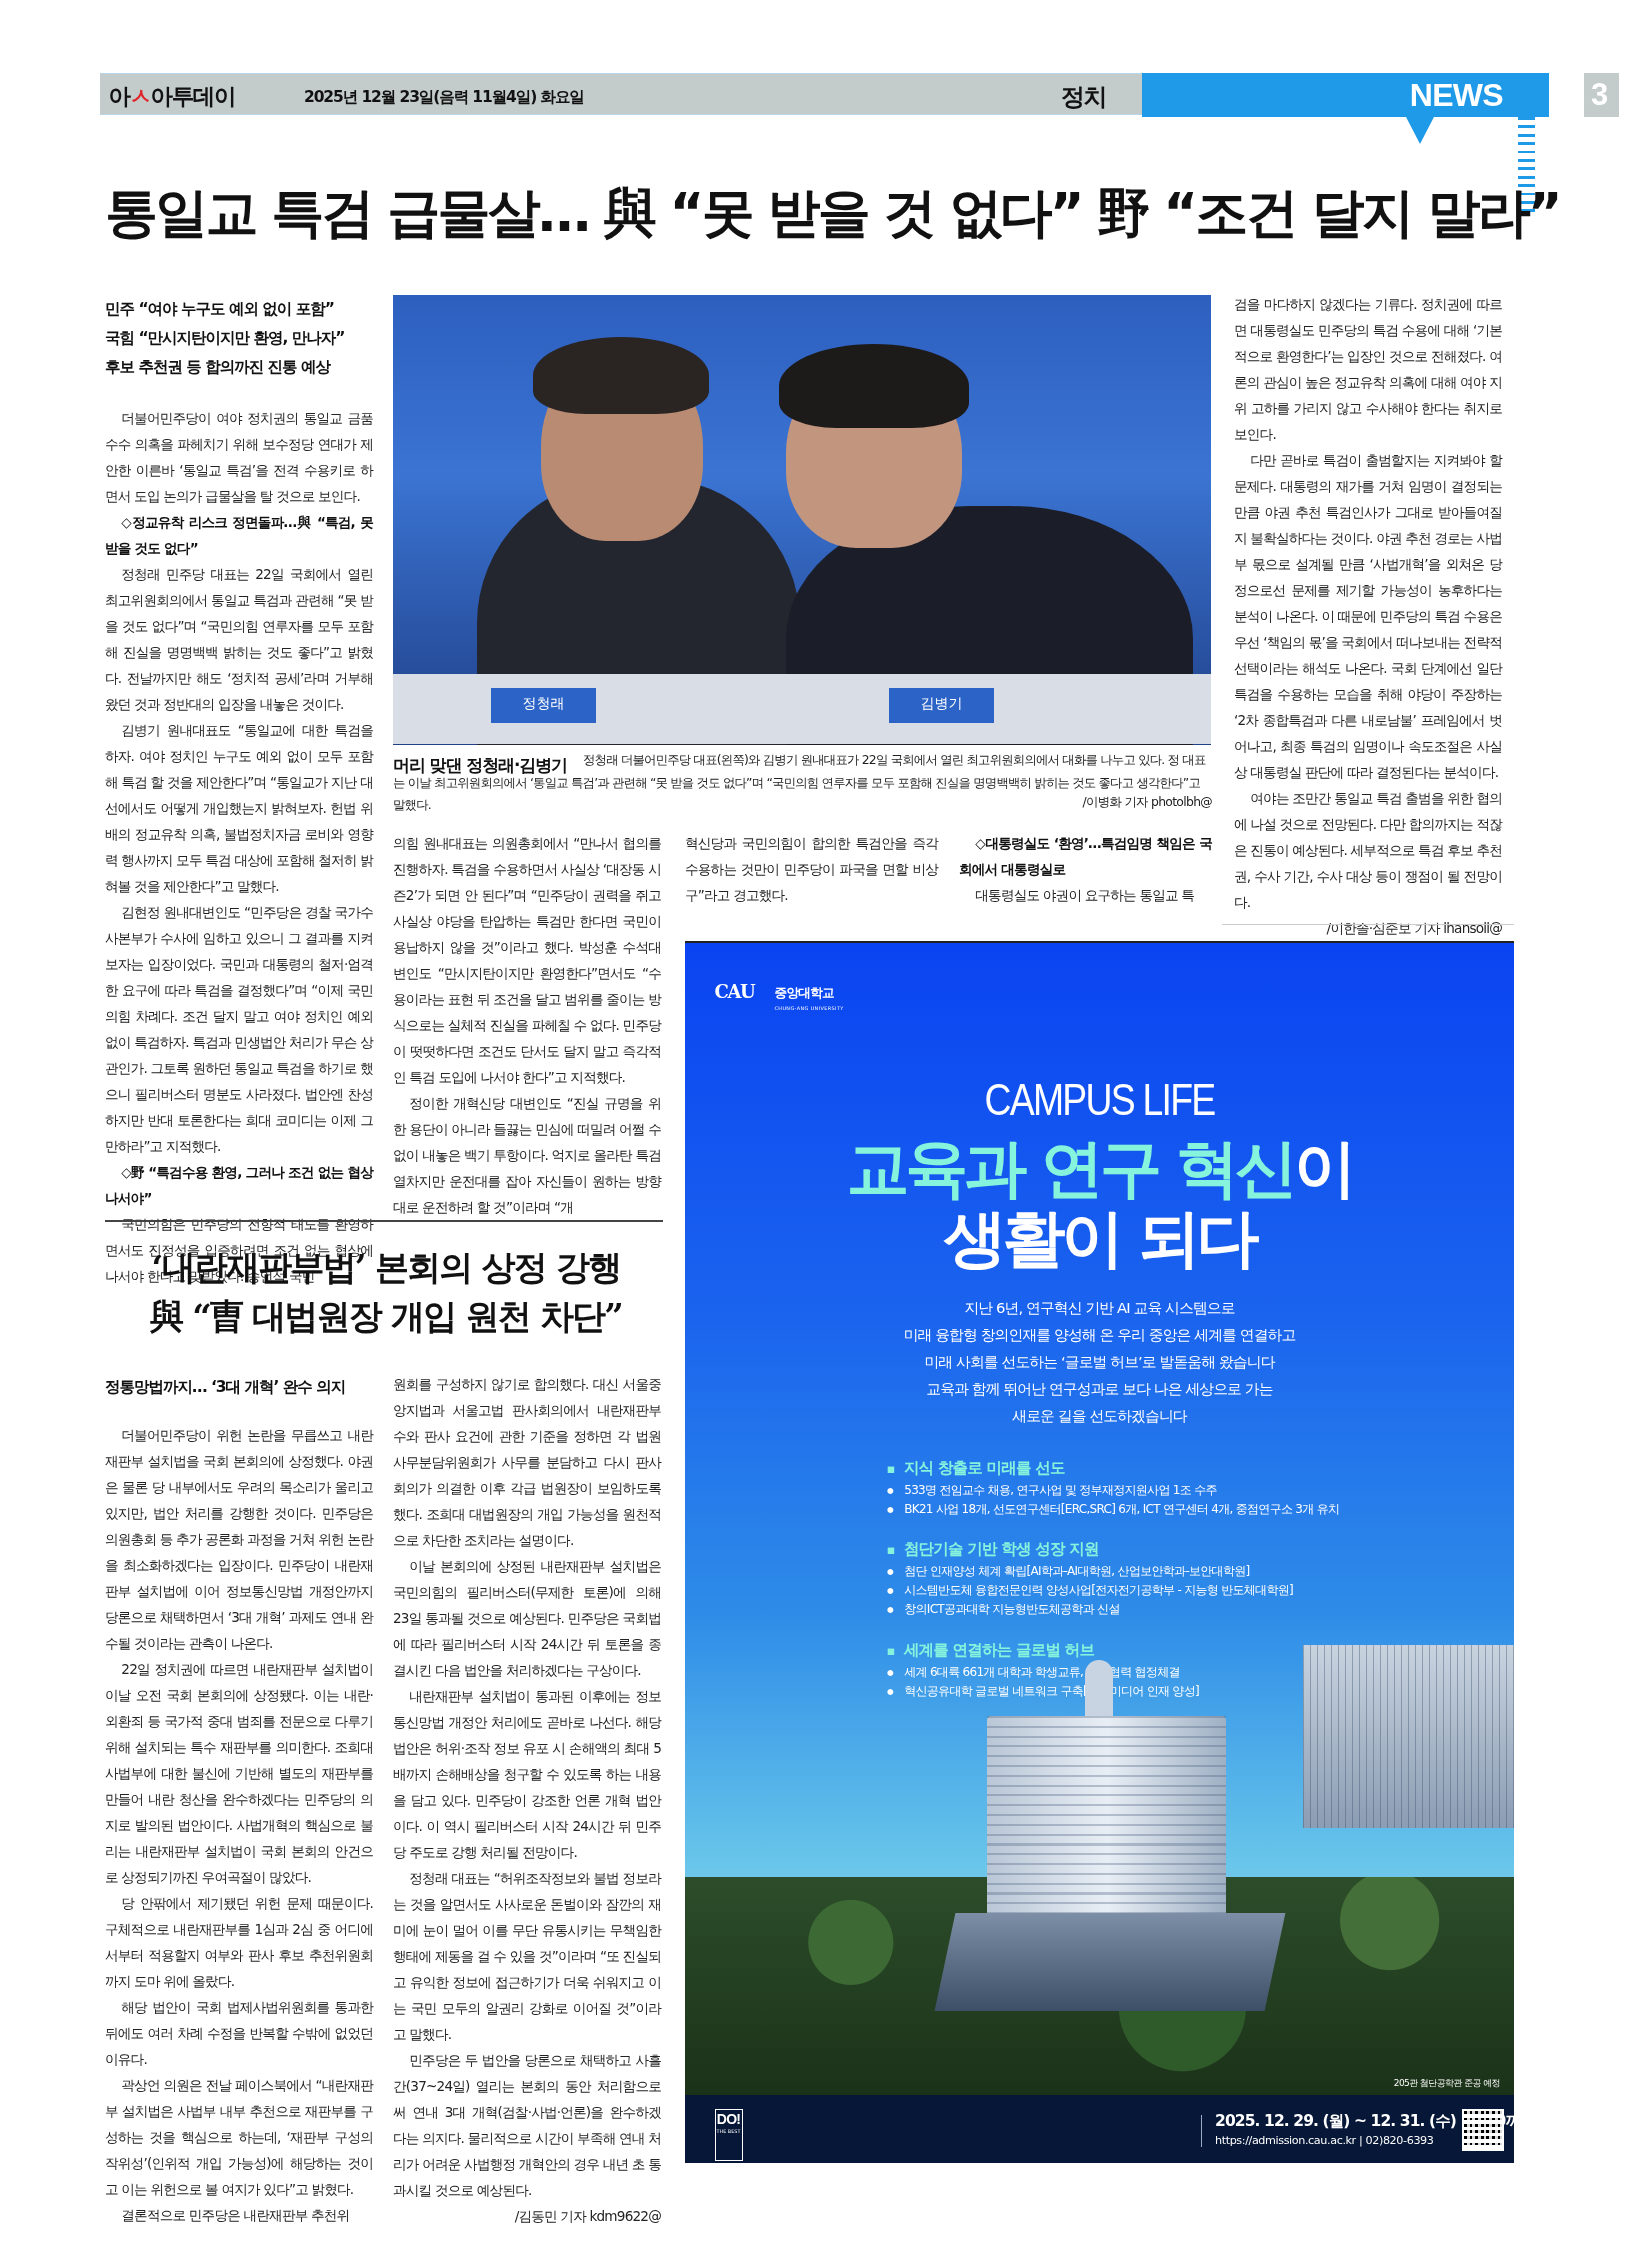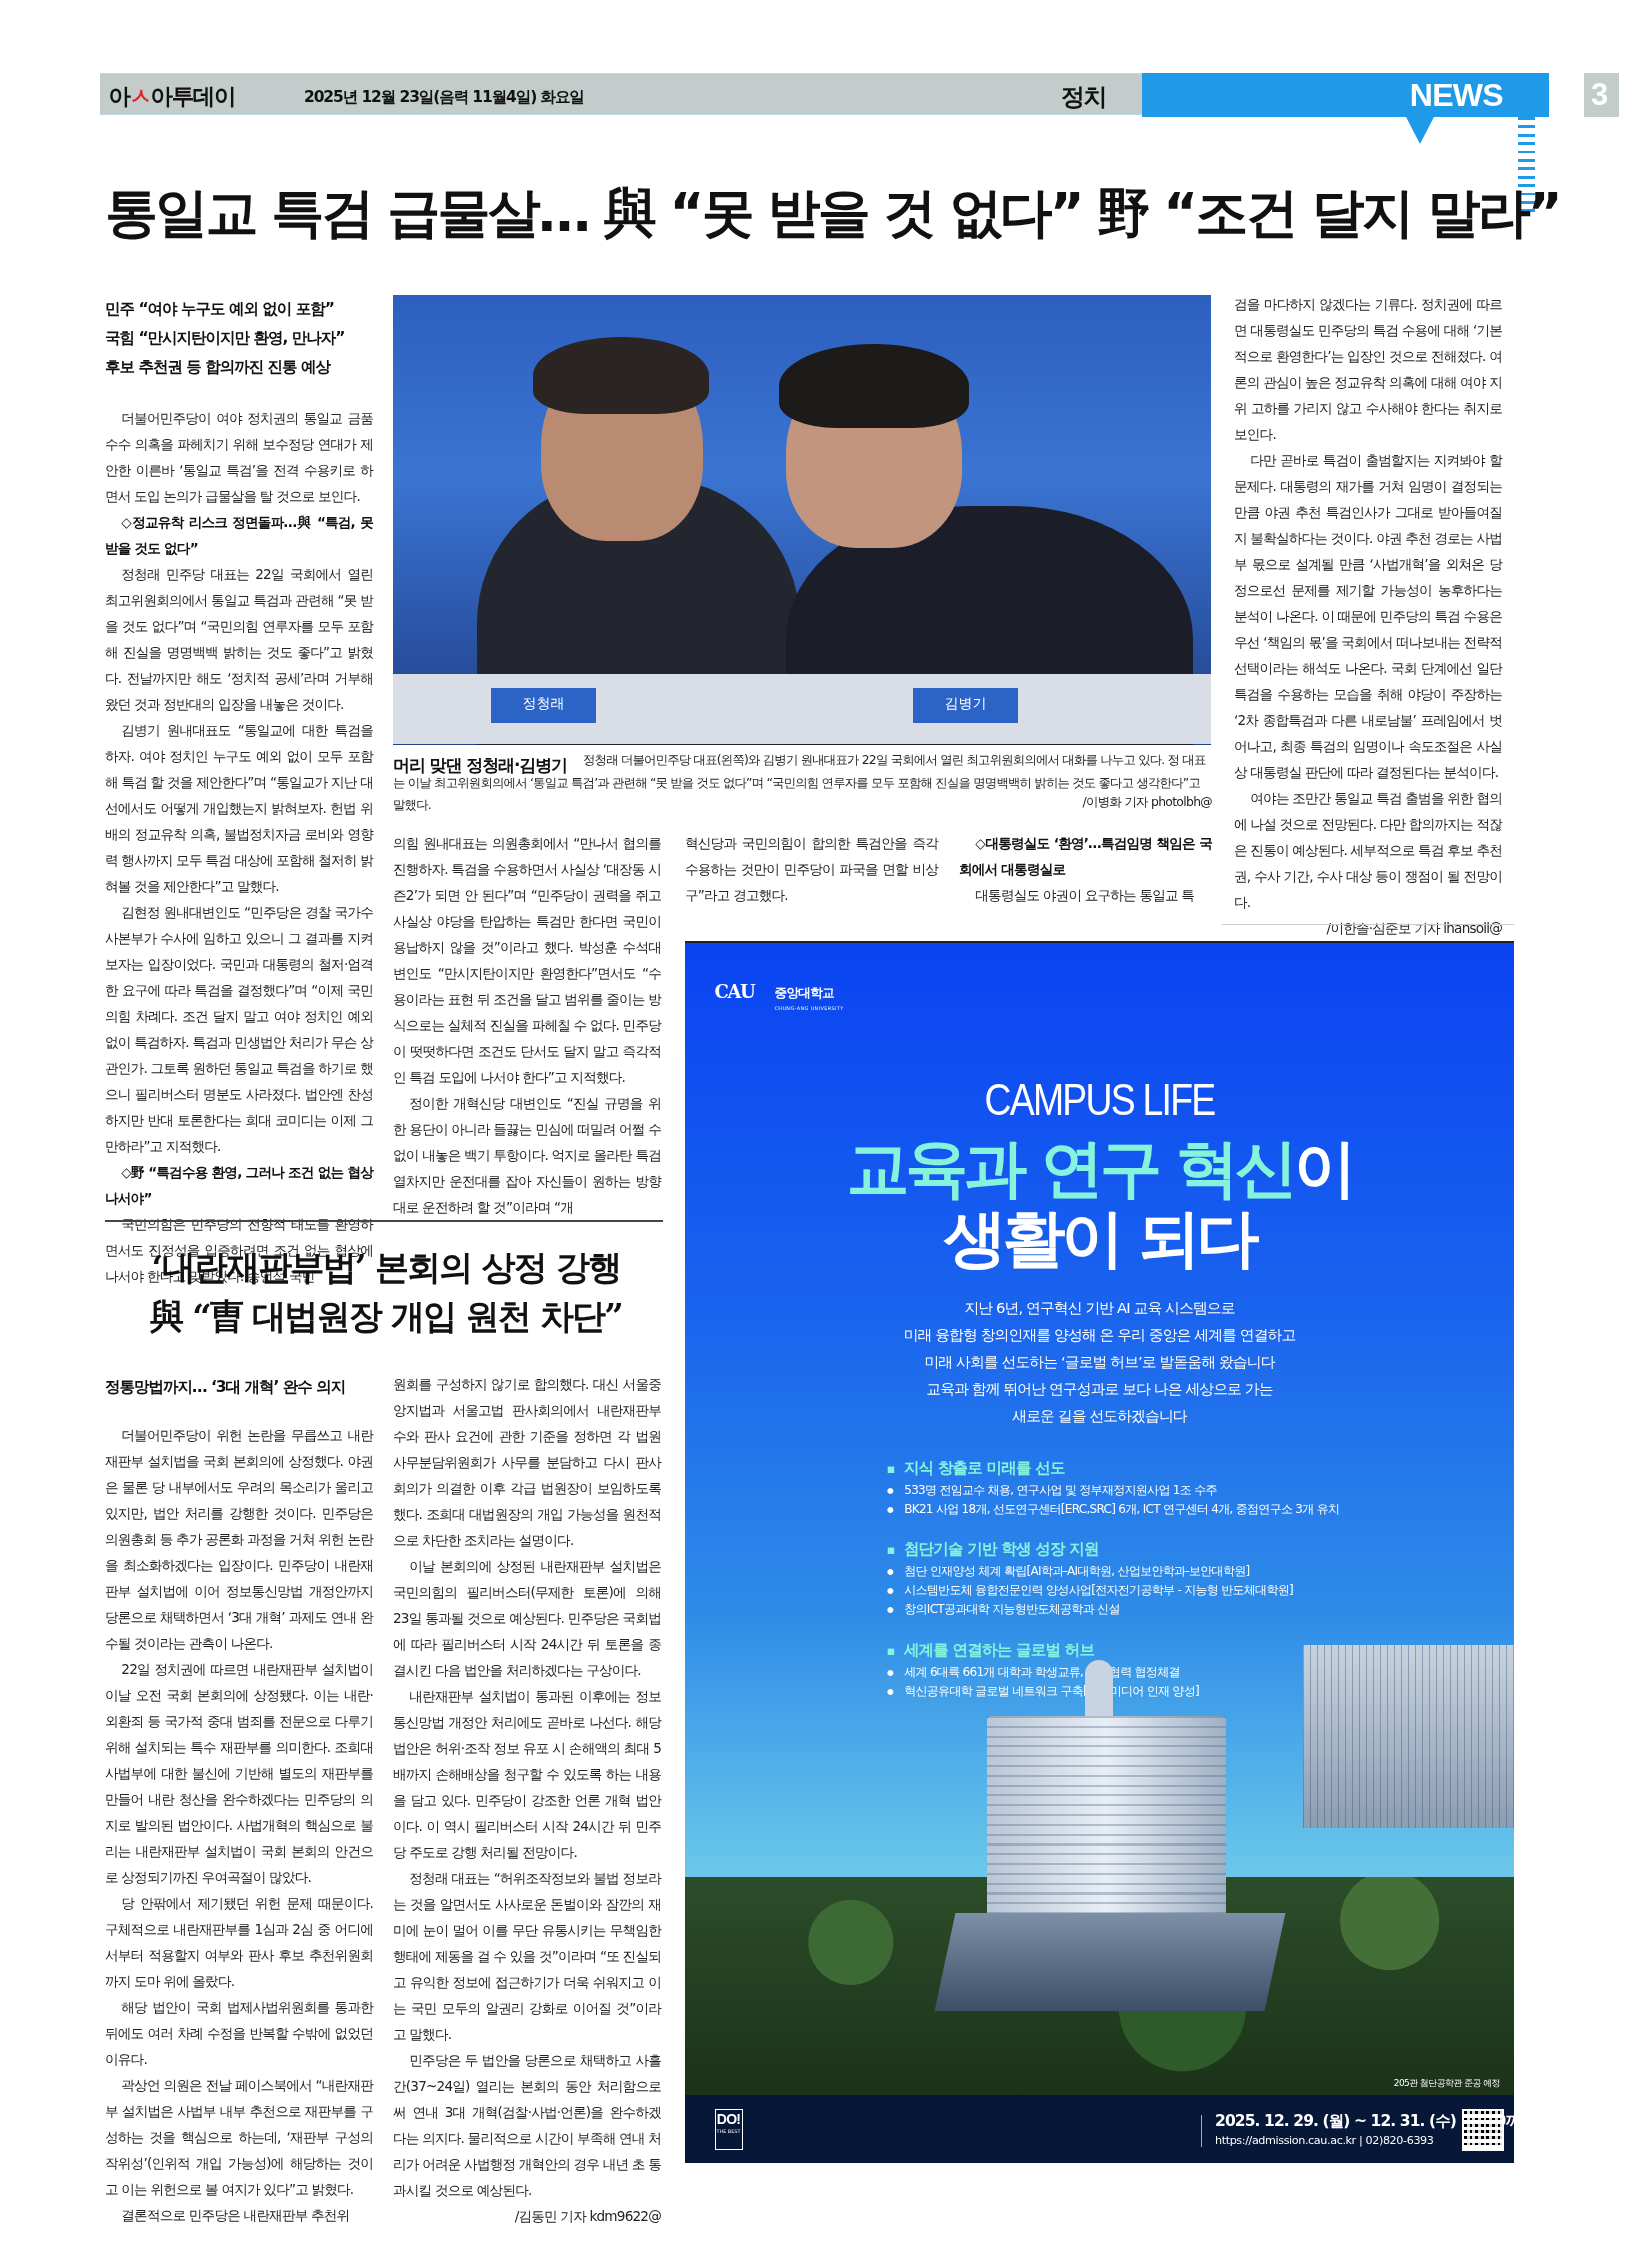--- a/index.html
+++ b/index.html
@@ -78,21 +78,21 @@
   .ad-building { position: absolute; left: 260px; top: 759px; width: 330px; height: 309px; }
   .ad-building .tower { position: absolute; left: 42px; top: 14px; width: 239px; height: 211px; background: linear-gradient(90deg, #b9c6d6, #e8eef5 50%, #9fb0c4); border-radius: 4.2px; }
   .ad-building .tower::after { content: ""; position: absolute; inset: 0; background: repeating-linear-gradient(180deg, rgba(80,100,130,0.35) 0 2.1px, transparent 2.1px 9.8px); }
   .ad-building .base { position: absolute; left: 0; top: 211px; width: 330px; height: 98px; background: linear-gradient(180deg, #7d8fa6, #3d4f66); transform: skewX(-12deg); }
   .ad-building .spire { position: absolute; left: 140px; top: -42px; width: 28px; height: 63px; background: #c9d4e2; border-radius: 14px 14px 1.4px 1.4px; }
   .ad-city { position: absolute; left: 618px; top: 702px; width: 211px; height: 183px; background: linear-gradient(180deg, #c8d3df, #8b9db3); }
   .ad-city::after { content: ""; position: absolute; inset: 0; background: repeating-linear-gradient(90deg, rgba(60,80,110,0.4) 0 1.4px, transparent 1.4px 7px); }
   .ad-trees { position: absolute; left: 0; top: 934px; width: 100%; height: 218px; background: radial-gradient(circle at 20% 30%, #3d6a34 0 42px, transparent 43px), radial-gradient(circle at 60% 60%, #2f5a2a 0 63px, transparent 64px), radial-gradient(circle at 85% 20%, #456f38 0 49px, transparent 50px), linear-gradient(180deg, #2c4d2a, #1b3219); }
   .ad-photo-cap { position: absolute; right: 14px; top: 1134px; font-size: 9px; color: #fff; letter-spacing: -0.6px; }
   .ad-footer { position: absolute; left: 0; top: 1152px; width: 100%; height: 70px; background: #061737; }
-  .ad-do { position: absolute; left: 29.5px; top: 14px; width: 28px; height: 41px; border: 1.4px solid #fff; color: #fff; text-align: center; }
+  .ad-do { position: absolute; left: 29.5px; top: 14px; width: 28px; height: 52px; border: 1.4px solid #fff; color: #fff; text-align: center; }
   .ad-do .do { font-size: 14px; font-weight: bold; line-height: 18px; font-family: "Liberation Sans", sans-serif; letter-spacing: -0.7px; }
   .ad-do .best { font-size: 4.9px; line-height: 6.3px; }
   .ad-apply { position: absolute; left: 67px; top: 19.7px; font-size: 27px; font-weight: bold; color: #86f4dd; letter-spacing: -1.8px; white-space: nowrap; }
   .ad-sep { position: absolute; left: 516px; top: 19.7px; width: 1.4px; height: 32px; background: #9aa9c4; }
   .ad-dates { position: absolute; left: 530px; top: 15.5px; font-size: 15.5px; font-weight: bold; color: #fff; letter-spacing: -0.9px; white-space: nowrap; }
   .ad-contact { position: absolute; left: 530px; top: 39px; font-size: 11.2px; color: #fff; letter-spacing: -0.4px; white-space: nowrap; }
   .ad-qr { position: absolute; left: 777px; top: 14px; width: 42px; height: 42px; background:
       repeating-linear-gradient(0deg, #fff 0 3.5px, #000 3.5px 6.3px), #fff; border: 2.8px solid #fff; }
   .ad-qr::after { content: ""; position: absolute; inset: 0; background: repeating-linear-gradient(90deg, transparent 0 2.8px, rgba(255,255,255,0.85) 2.8px 5.6px); }
 </style>
@@ -135,21 +135,21 @@
 
 <figure class="photo">
   <div class="person p1-body"></div>
   <div class="person p1-head"></div>
   <div class="person p1-hair"></div>
   <div class="person p2-body"></div>
   <div class="person p2-head"></div>
   <div class="person p2-hair"></div>
   <div class="desk"></div>
   <div class="nameplate" style="left:98px; width:105px;">정청래</div>
-  <div class="nameplate" style="left:520px; width:105px;">김병기</div>
+  <div class="nameplate" style="left:496px; width:105px;">김병기</div>
 </figure>
 <div class="cap-title">머리 맞댄 정청래·김병기</div>
 <div class="cap-text"><span class="indent"></span><span>정청래 더불어민주당 대표(왼쪽)와 김병기 원내대표가 22일 국회에서 열린 최고위원회의에서 대화를 나누고 있다. 정 대표는 이날 최고위원회의에서 ‘통일교 특검’과 관련해 “못 받을 것도 없다”며 “국민의힘 연루자를 모두 포함해 진실을 명명백백히 밝히는 것도 좋다고 생각한다”고 말했다.</span></div>
 <div class="cap-credit">/이병화 기자 photolbh@</div>
 
 <div class="col" style="left:393px; top:830px; width:268px;">
   <p class="noind">의힘 원내대표는 의원총회에서 “만나서 협의를 진행하자. 특검을 수용하면서 사실상 ‘대장동 시즌2’가 되면 안 된다”며 “민주당이 권력을 쥐고 사실상 야당을 탄압하는 특검만 한다면 국민이 용납하지 않을 것”이라고 했다. 박성훈 수석대변인도 “만시지탄이지만 환영한다”면서도 “수용이라는 표현 뒤 조건을 달고 범위를 줄이는 방식으로는 실체적 진실을 파헤칠 수 없다. 민주당이 떳떳하다면 조건도 단서도 달지 말고 즉각적인 특검 도입에 나서야 한다”고 지적했다.</p>
   <p>정이한 개혁신당 대변인도 “진실 규명을 위한 용단이 아니라 들끓는 민심에 떠밀려 어쩔 수 없이 내놓은 백기 투항이다. 억지로 올라탄 특검 열차지만 운전대를 잡아 자신들이 원하는 방향대로 운전하려 할 것”이라며 “개</p>
 </div>
 <div class="col" style="left:685px; top:830px; width:253px;">

